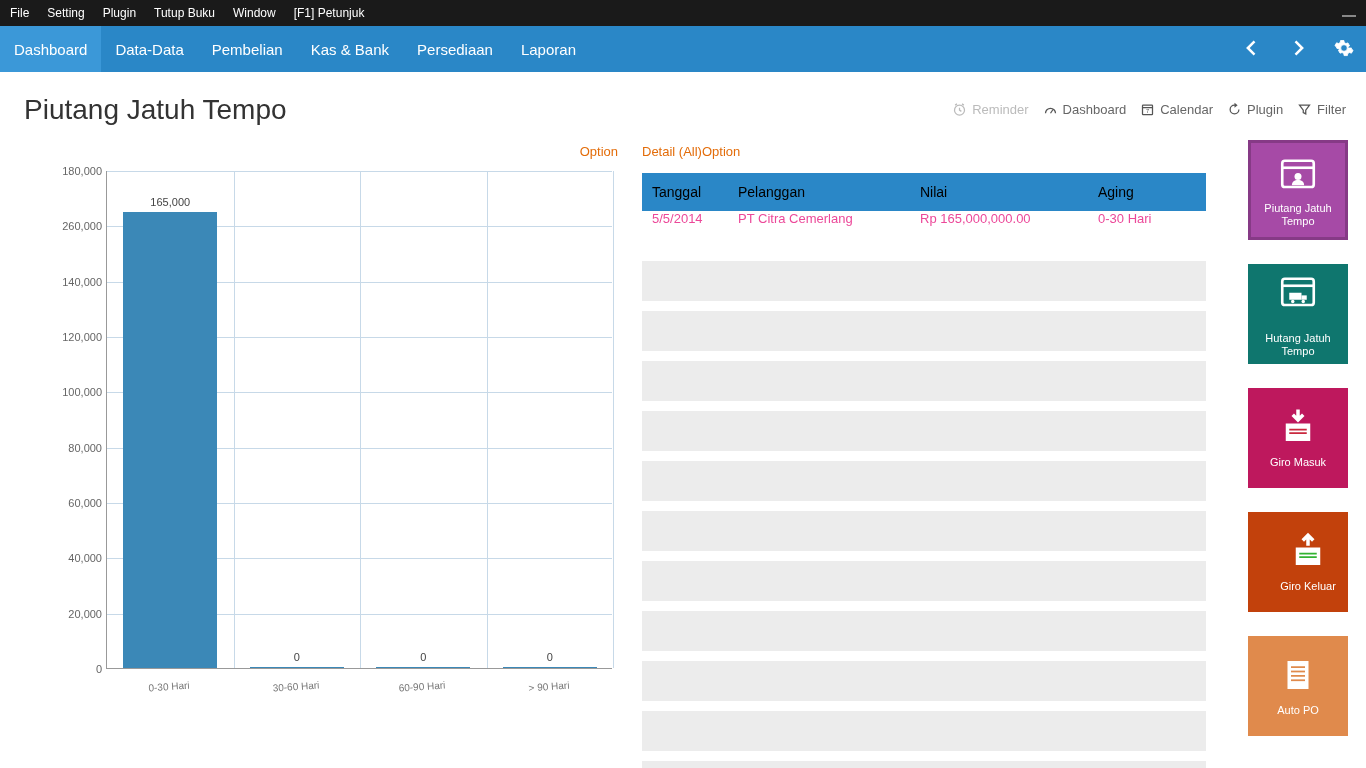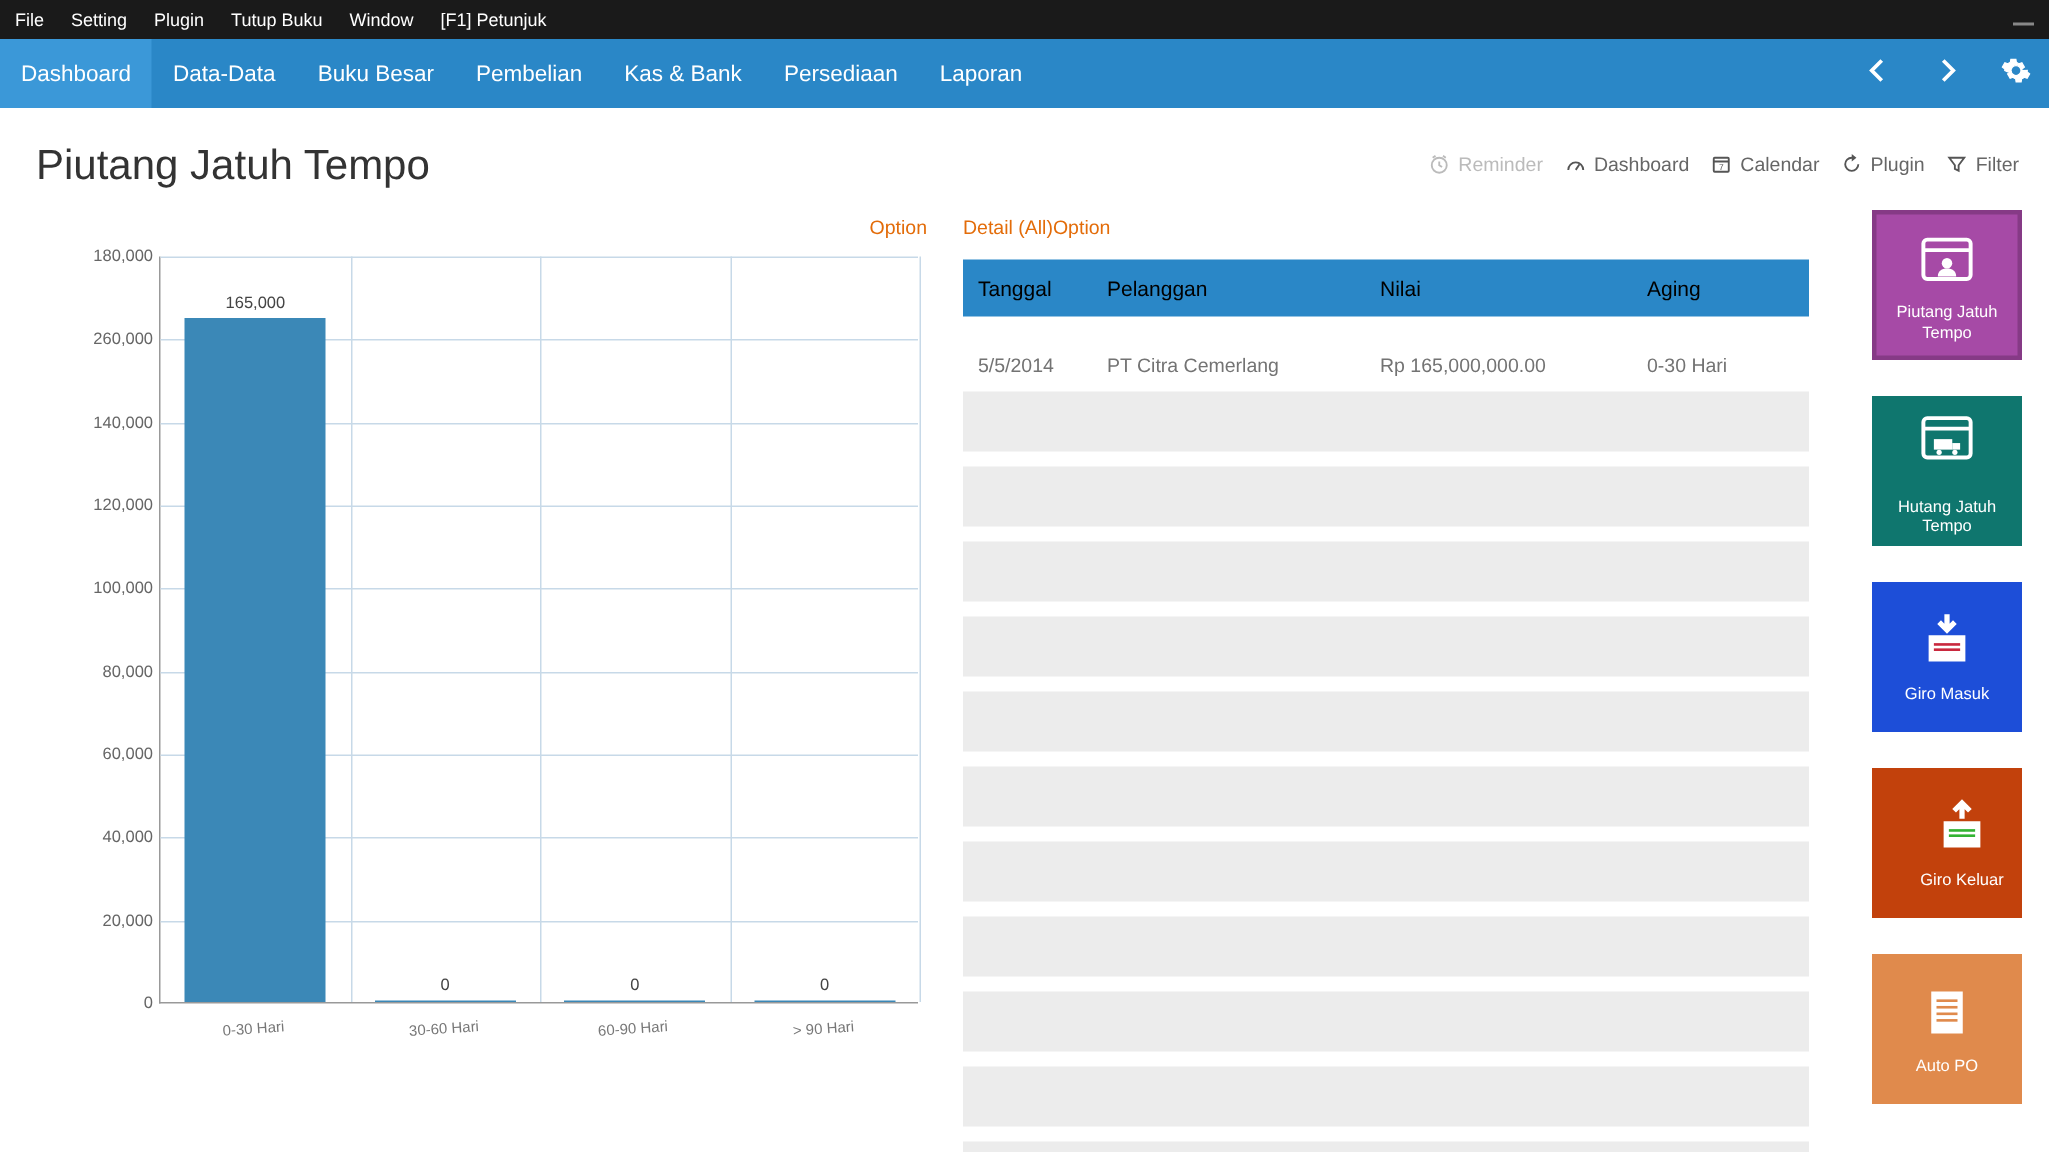--- a/index.html
+++ b/index.html
@@ -46,30 +46,30 @@
 .detail-panel { width: 564px; }
 .detail-head { display: flex; font-size: 13px; margin-bottom: 14px; }
 .detail-title { color: #e36c09; }
 .detail-option { color: #e36c09; cursor: pointer; }
 .table-header { background: #2a87c7; color: #000000; display: flex; height: 38px; align-items: center; font-size: 14px; }
 .th, .td { padding: 0 10px; }
 .col-tanggal { width: 86px; }
 .col-pelanggan { width: 182px; }
 .col-nilai { width: 178px; }
 .col-aging { flex: 1; }
-.table-row { display: flex; height: 40px; align-items: flex-end; font-size: 13px; color: #737373; }
+.table-row { display: flex; height: 40px; align-items: flex-start; font-size: 13px; color: #ec4899; }
 .empty-row { background: #ececec; height: 40px; margin-top: 10px; }
 
 
 .tiles { position: absolute; right: 18px; top: 68px; display: flex; flex-direction: column; gap: 24px; }
 .tile { width: 100px; height: 100px; color: #fff; display: flex; flex-direction: column; align-items: center; justify-content: center; font-size: 11px; text-align: center; padding: 6px; cursor: pointer; }
 .tile svg { width: 42px; height: 42px; margin-bottom: 6px; }
 .tile-purple { background: #a64aa6; border: 3px solid #863a86;}
 .tile-olive  { background: #0f766e; justify-content: space-between; }
-.tile-red    { background: #1d4ed8; }
+.tile-red    { background: #be185d; }
 .tile-green  { background: #c2410c; padding-left: 26px; }
 .tile-orange { background: #e08a4c; }
 .tile-label { line-height: 1.2; }
 
 </style>
 </head>
 <body>
 
 <div class="titlebar">
   <span class="menu-item">File</span>
@@ -79,21 +79,20 @@
   <span class="menu-item">Window</span>
   <span class="menu-item">[F1] Petunjuk</span>
   <span class="spacer"></span>
   <span style="width:14px;height:2px;background:#888;margin-top:6px;"></span>
 </div>
 
 <div class="navbar">
   <div id="nav-tabs" style="display:flex;">
       <div class="tab active">Dashboard</div>
       <div class="tab">Data-Data</div>
-      <div class="tab">Buku Besar</div>
       <div class="tab">Pembelian</div>
       <div class="tab">Kas &amp; Bank</div>
       <div class="tab">Persediaan</div>
       <div class="tab">Laporan</div>
     </div>
   <div class="nav-spacer"></div>
   <div class="nav-icons">
     <span class="nav-ico"><svg viewBox="0 0 24 24">
           <path d="M15 4l-8 8 8 8" fill="none" stroke="#fff" stroke-width="3"></path>
         </svg></span>

